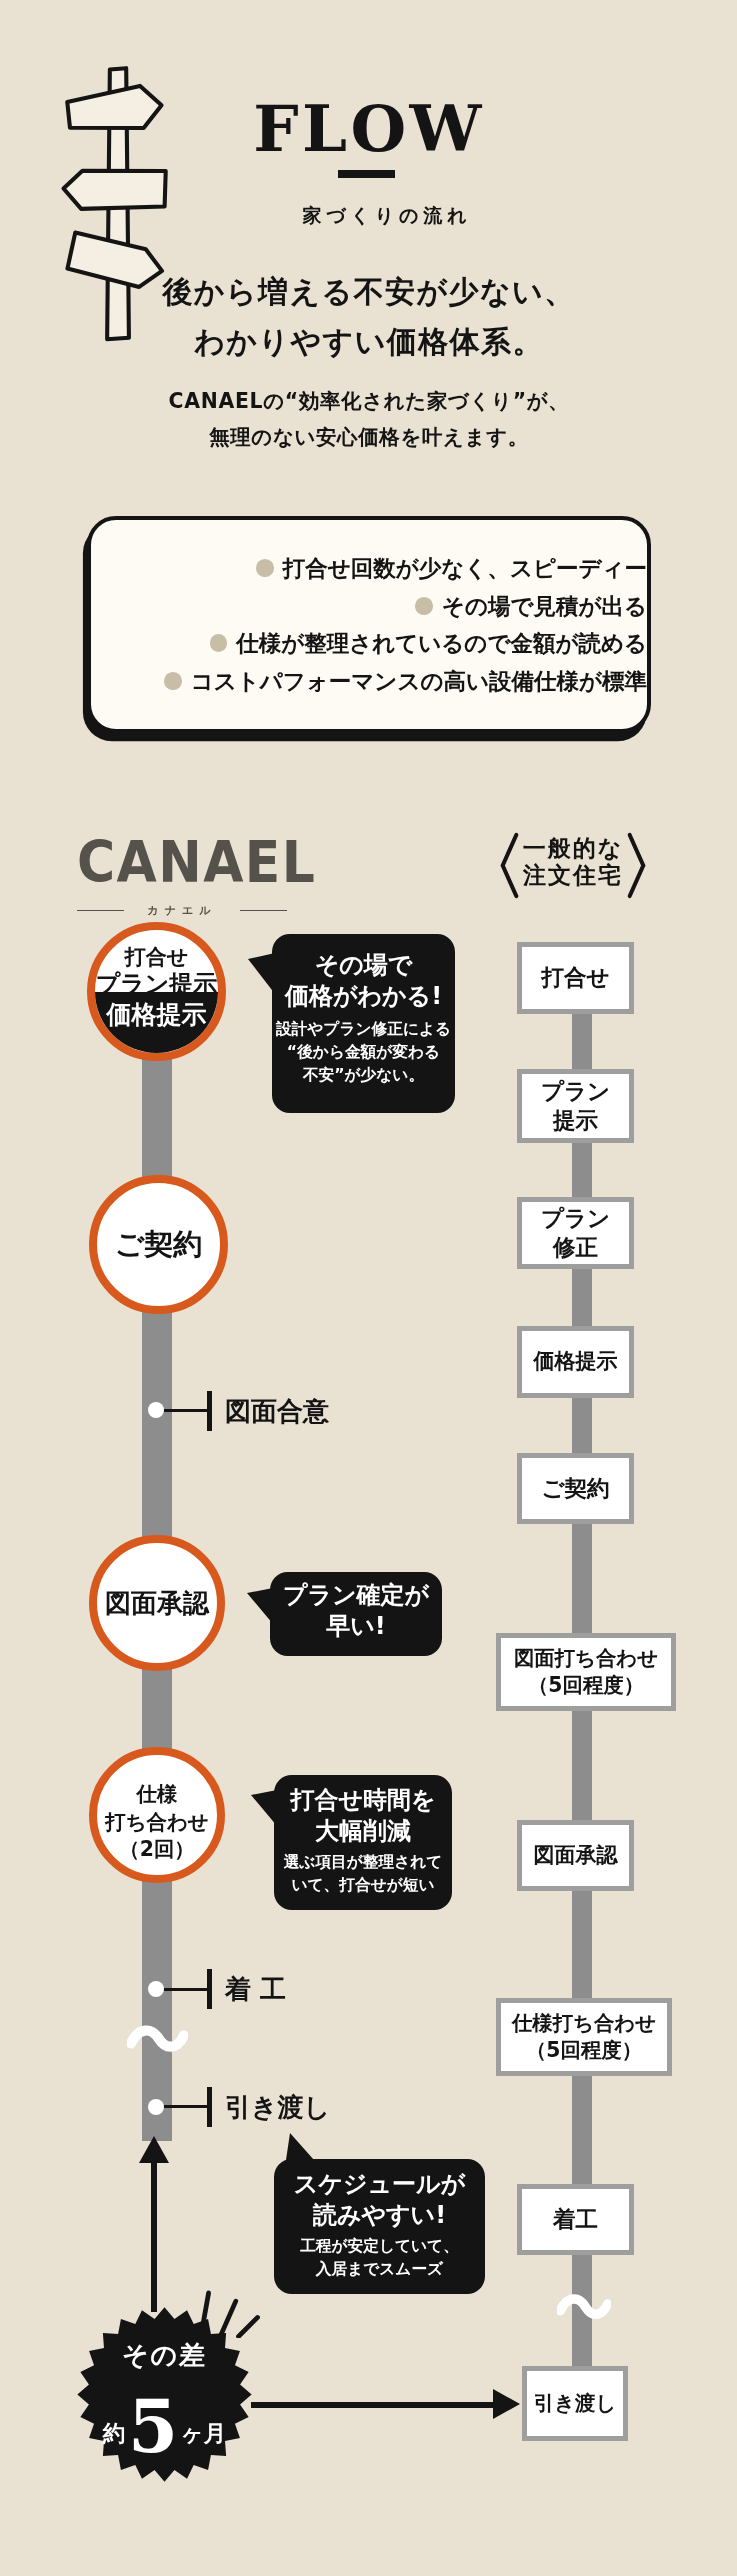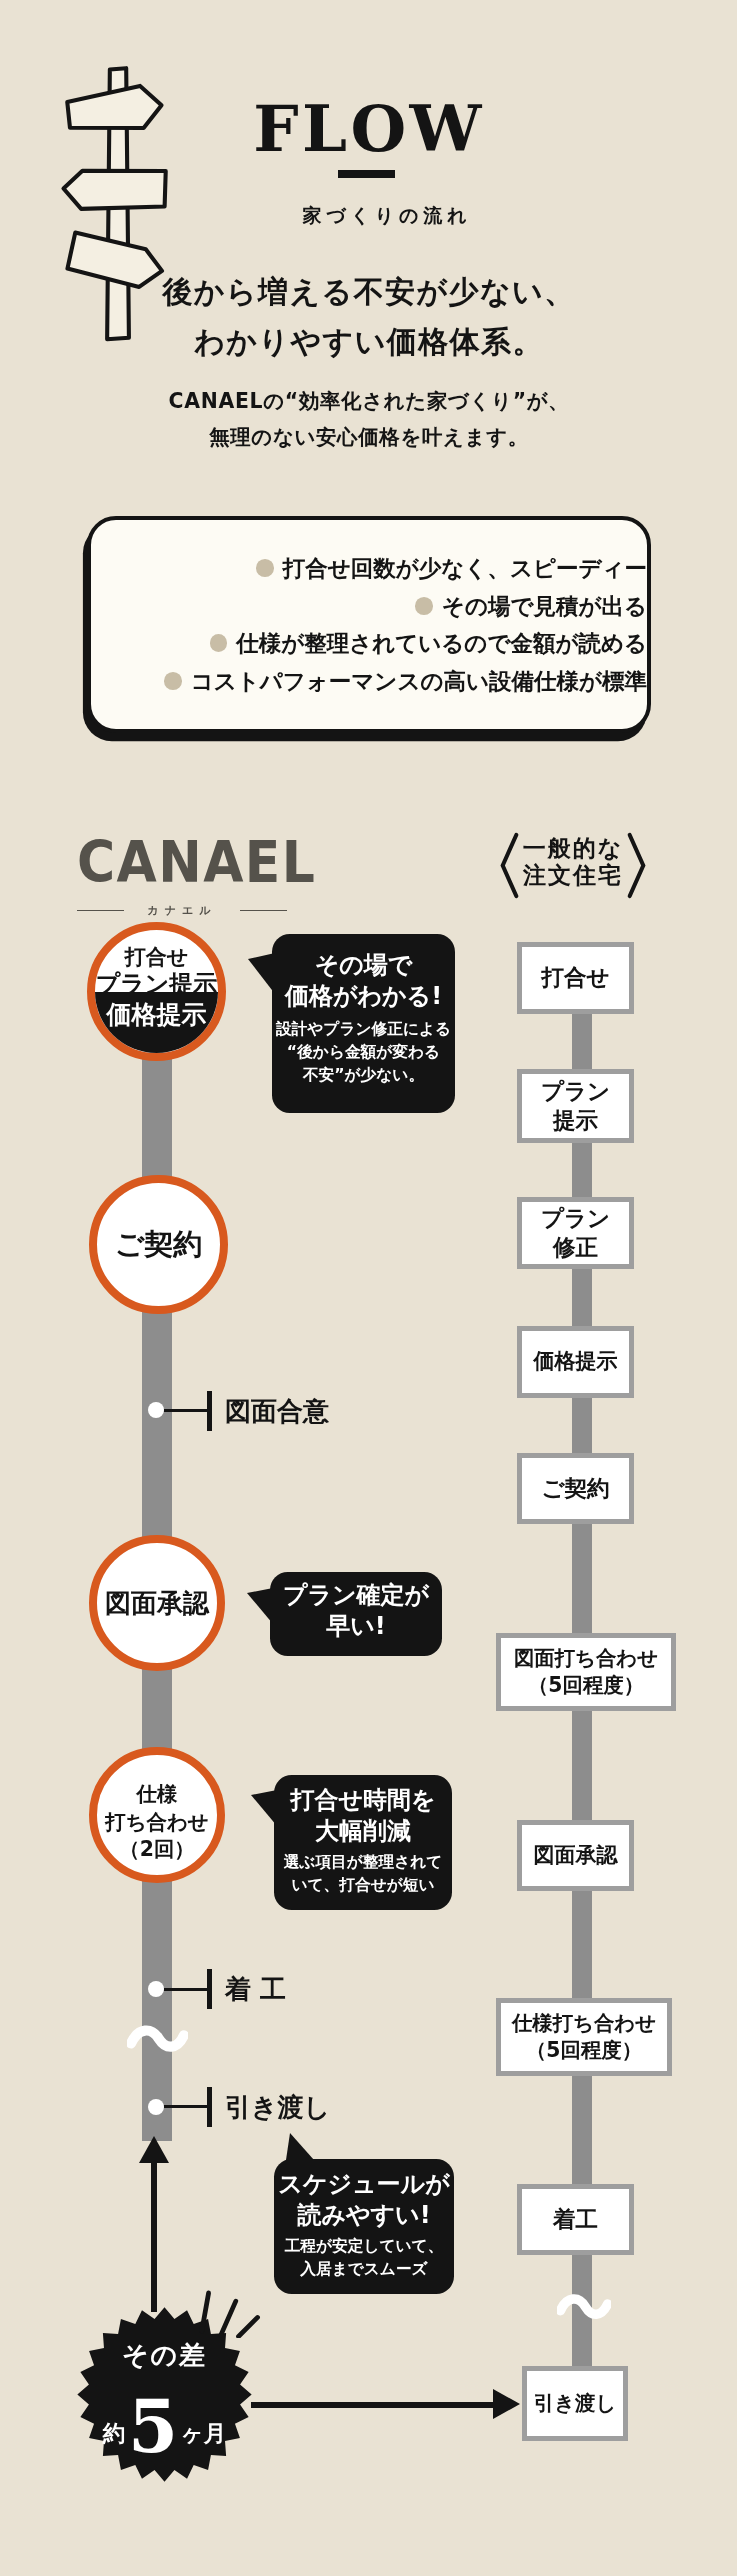--- a/index.html
+++ b/index.html
@@ -162,21 +162,21 @@
   </div>
 
   <div class="abs bubble" style="left:274px;top:1775px;width:178px;height:125px;padding-top:9.5px;">
     <div class="tail-left" style="left:-23px;top:15px;border-top:5.4px solid transparent;border-bottom:31px solid transparent;border-right:26px solid #141414;"></div>
     <div class="b-line">打合せ時間を</div>
     <div class="b-line">大幅削減</div>
     <div class="s-line" style="margin-top:4.1px;">選ぶ項目が整理されて</div>
     <div class="s-line">いて、打合せが短い</div>
   </div>
 
-  <div class="abs bubble" style="left:274px;top:2159px;width:180px;height:125px;padding-top:9.5px;">
+  <div class="abs bubble" style="left:274px;top:2159px;width:211px;height:125px;padding-top:9.5px;">
     <div class="tail-left" style="left:12.3px;top:-26px;border-left:4.1px solid transparent;border-right:24.5px solid transparent;border-bottom:27px solid #141414;"></div>
     <div class="b-line">スケジュールが</div>
     <div class="b-line">読みやすい!</div>
     <div class="s-line" style="margin-top:4.1px;">工程が安定していて、</div>
     <div class="s-line">入居までスムーズ</div>
   </div>
 
   <div class="abs gbox" style="left:517px;top:942px;width:117px;height:72px;">
     <div>打合せ</div>
   </div>

